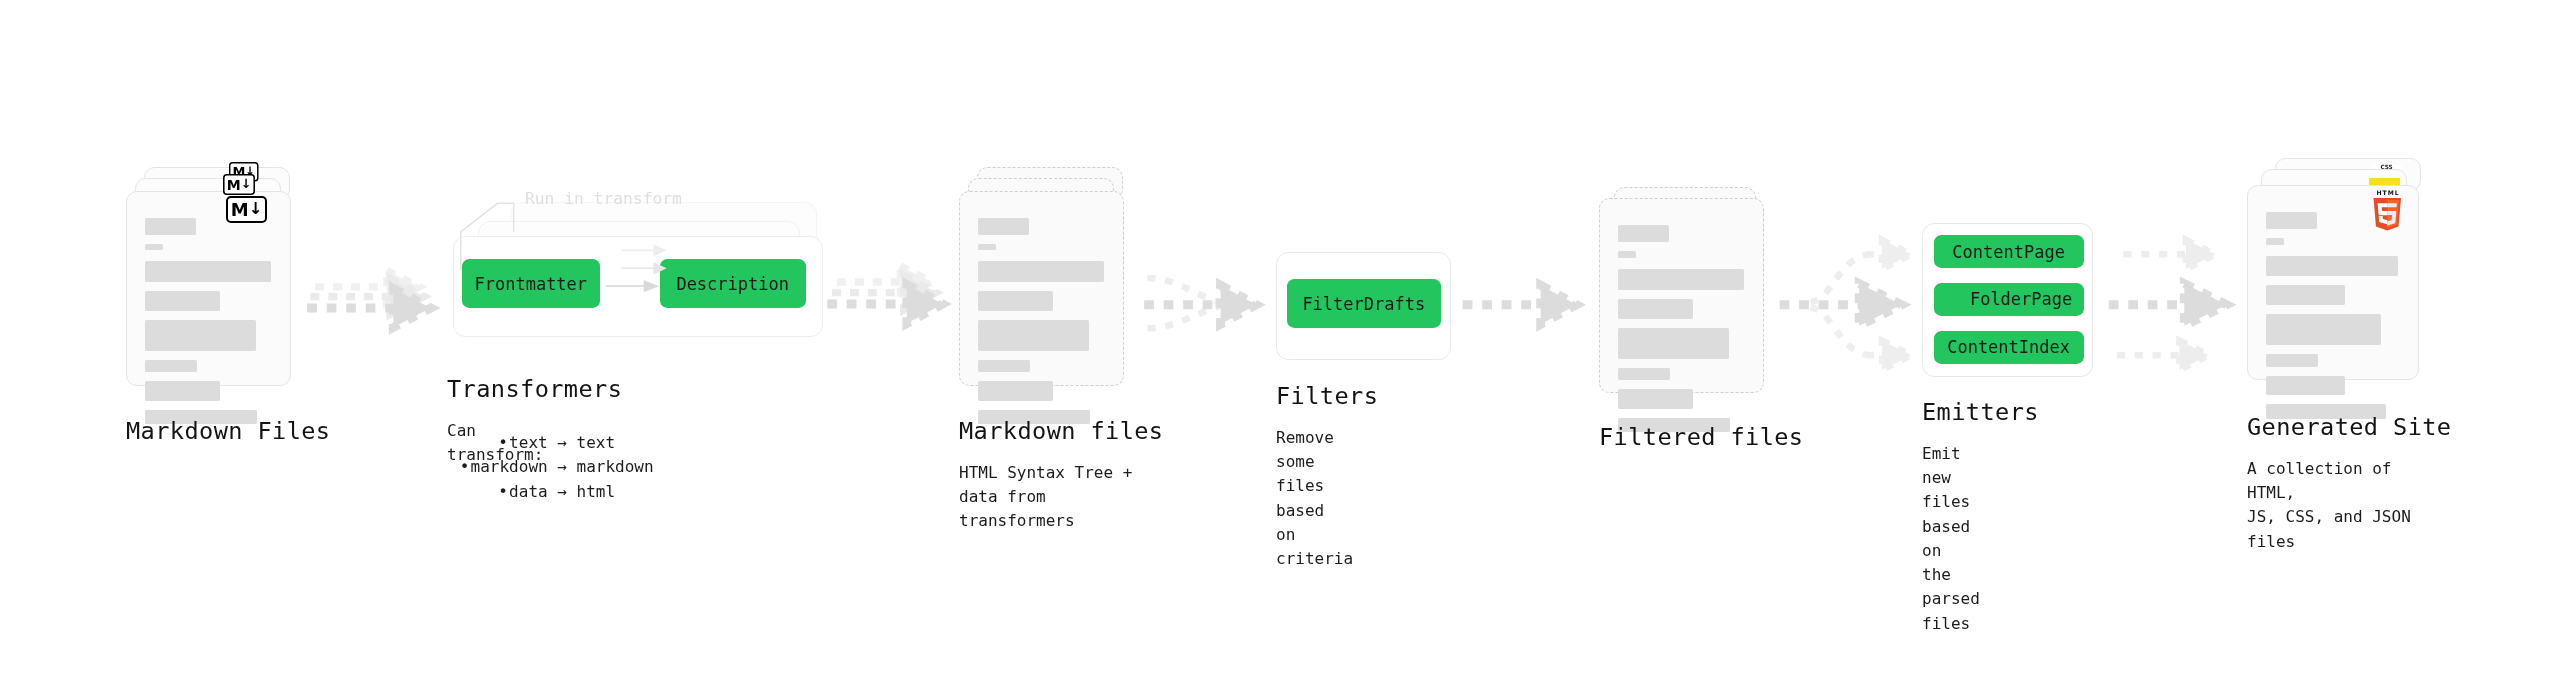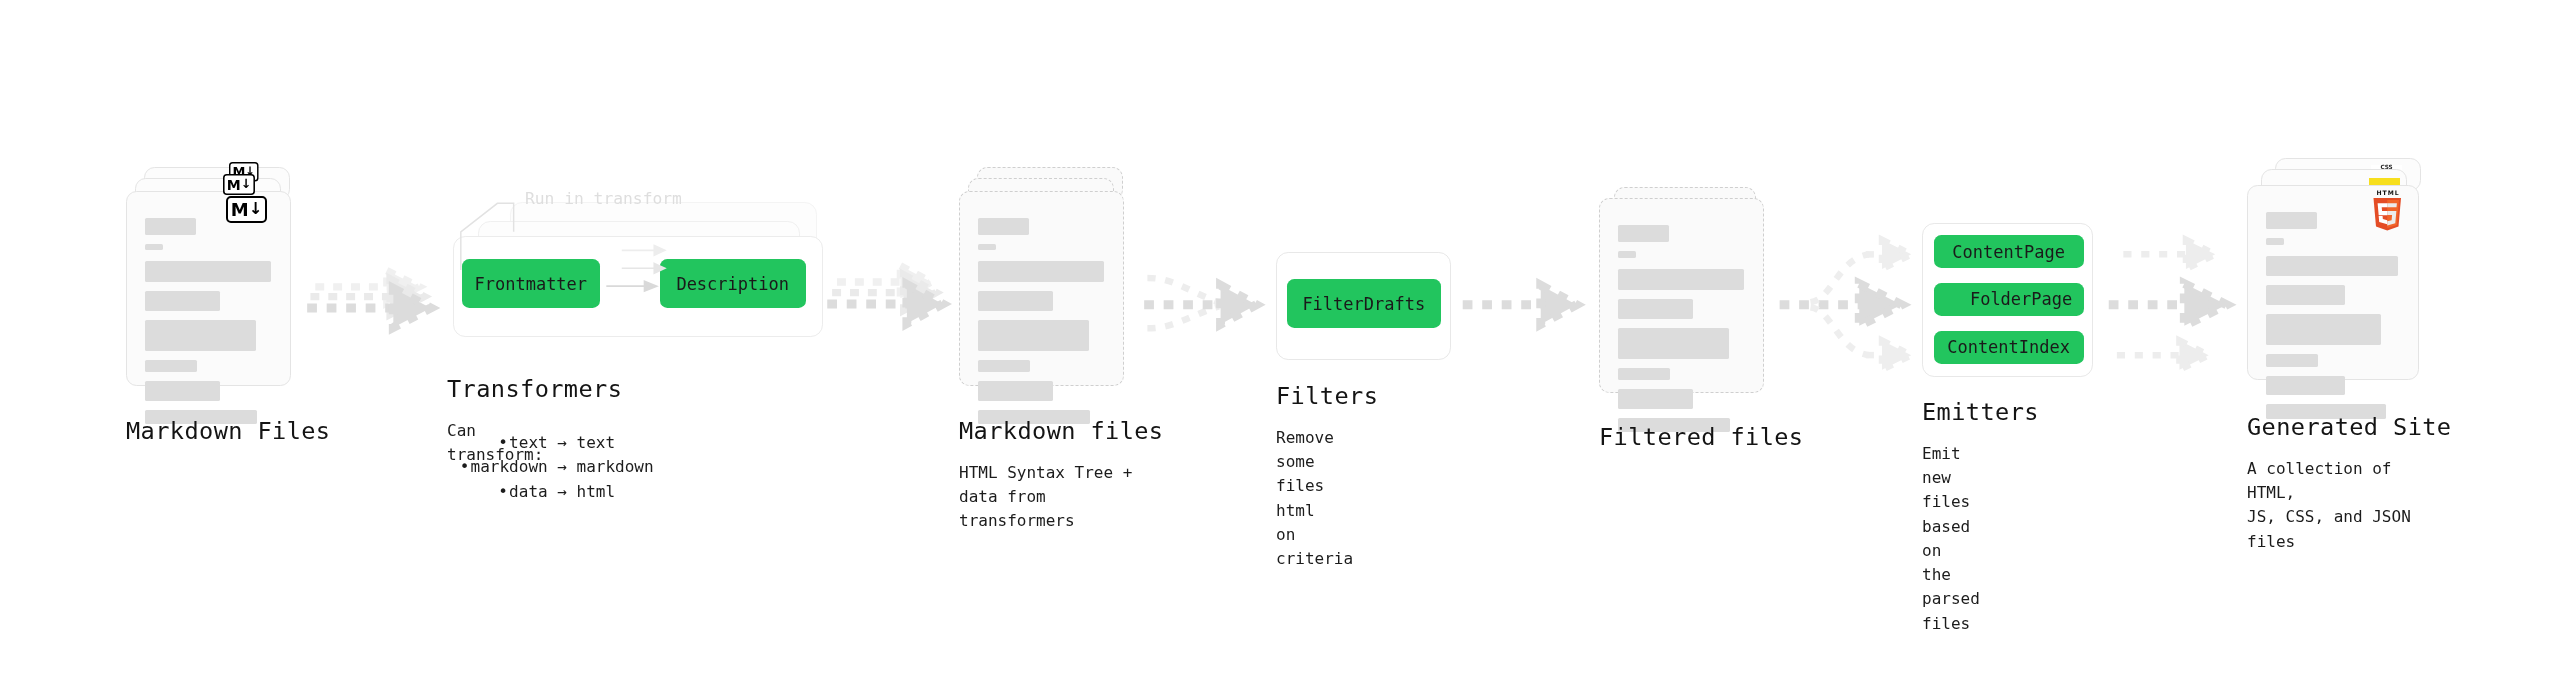--- a/index.html
+++ b/index.html
@@ -319,21 +319,21 @@
 data from transformers</div>
   </div>
 
   <div class="node" style="left:1276px; top:252px;">
     <div class="proc-box" style="left:0px; top:0px; width:175px; height:108px;">
       <div class="chip" style="left:11.4px; top:26px; width:154px; height:49px; margin-left:-1.6px;">
         <span>FilterDrafts</span>
       </div>
     </div>
     <div class="node-title" style="position:absolute; left:0px; top:132px;">Filters</div>
-    <div class="node-desc" style="position:absolute; left:0px; top:163px;">Remove some files html
+    <div class="node-desc" style="position:absolute; left:0px; top:163px;">Remove some files based
 on criteria</div>
   </div>
 
   <div class="node" style="left:1599px; top:187px;">
     <div class="file-stack" style="width:179px; height:203px;">
       <div class="file-card dashed" style="left:14.6px; top:0px; width:142px; height:28.4px;"></div>
       <div class="file-card dashed" style="left:0px; top:11.4px; width:165px; height:195px;">
         <div class="card-body">
           <div class="bar" style="width:51px;  height:17px;"></div>
           <div class="bar" style="width:18px;  height:6.5px; margin-bottom:11.4px;"></div>

